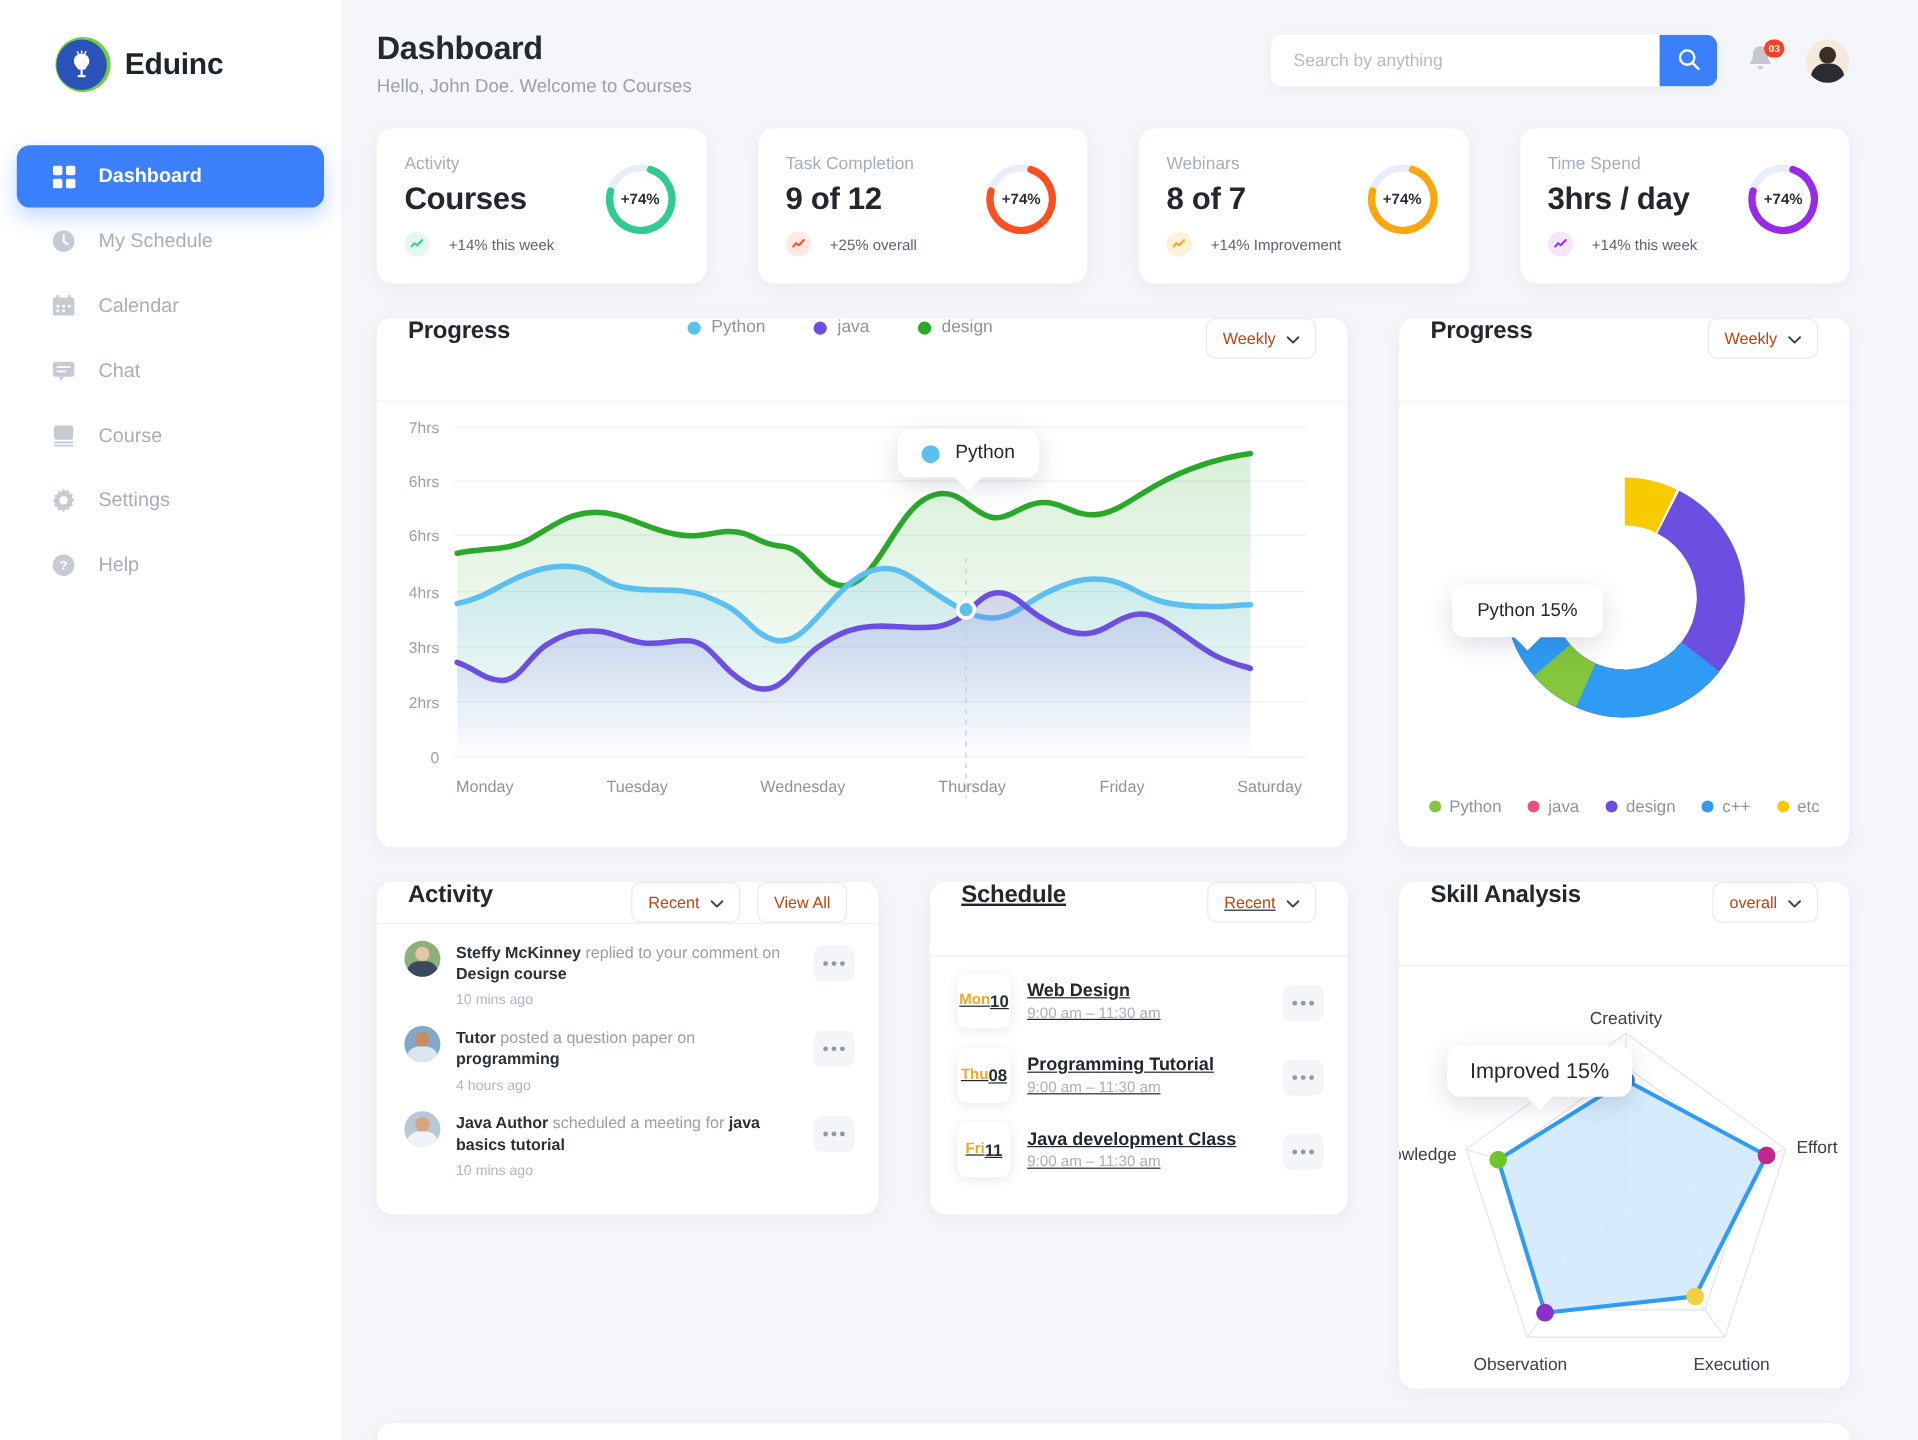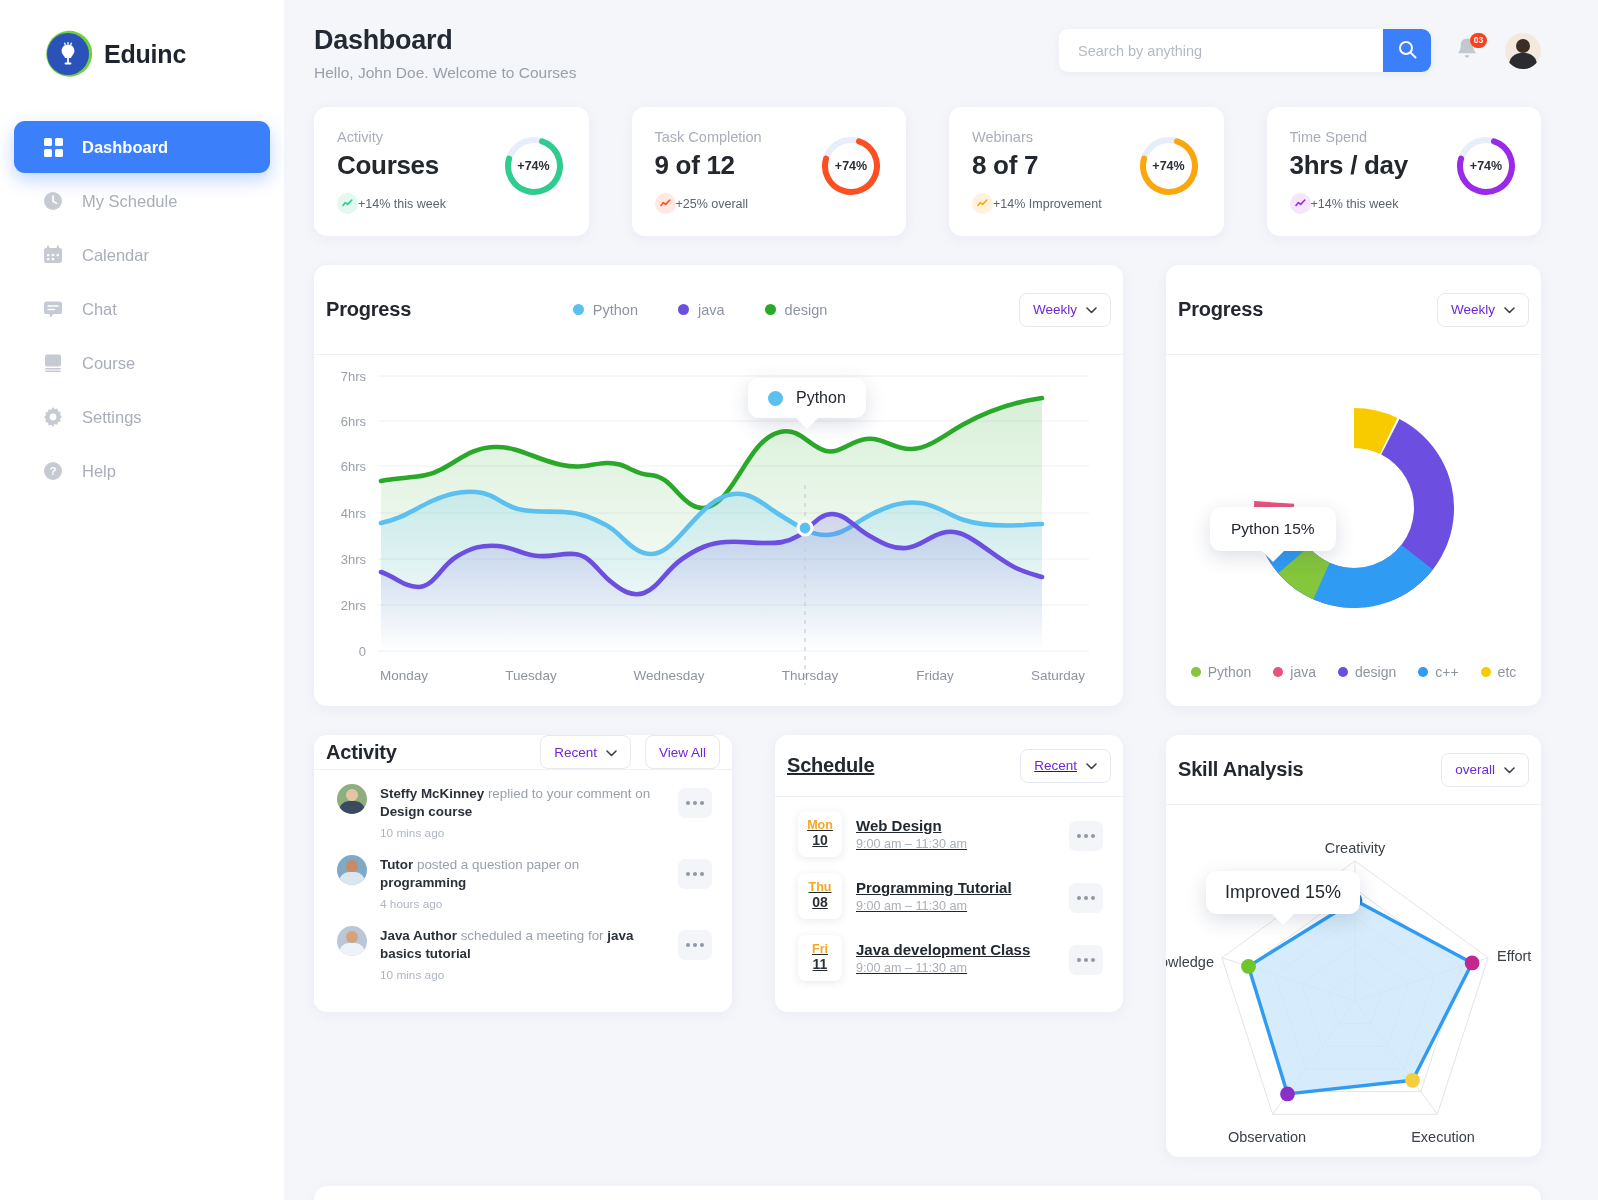--- a/index.html
+++ b/index.html
@@ -82,44 +82,44 @@
   
   .stats { display: flex; gap: 43px; margin-top: 25px; }
   .stat-card {
     flex: 1; background: #fff; border-radius: 13px; height: 129px;
     padding: 22px 24px 0 23px; display: flex; align-items: flex-start;
     box-shadow: 0 3px 14px rgba(30,45,90,.05);
   }
   .stat-left { flex: 1; }
   .stat-label { font-size: 14.5px; color: #a8aeb9; }
   .stat-value { font-size: 26px; font-weight: 700; color: #23282f; margin-top: 5px; letter-spacing:-.3px; }
-  .stat-delta { display: flex; align-items: center; gap: 0; margin-top: 12px; font-size: 12.5px; color: #5d646f; }
+  .stat-delta { display: flex; align-items: center; gap: 16px; margin-top: 12px; font-size: 12.5px; color: #5d646f; }
   .stat-delta .dot {
     width: 21px; height: 21px; border-radius: 50%; display: flex;
     align-items: center; justify-content: center; flex: 0 0 21px;
   }
   .ring { position: relative; width: 62px; height: 62px; flex: 0 0 62px; margin-top: 6px; }
   .ring .pct {
     position: absolute; inset: 0; display: flex; align-items: center; justify-content: center;
     font-size: 12.5px; font-weight: 700; color: #2a2f37;
   }
 
   
   .row { display: flex; gap: 43px; margin-top: 29px; }
   .panel { background: #fff; border-radius: 13px; box-shadow: 0 3px 14px rgba(30,45,90,.05); }
   .panel-head {
-    display: flex; align-items: center; padding: 0 12px; height: 90px;
+    display: flex; align-items: flex-start; padding: 0 26px; height: 70px;
     border-bottom: 1px solid #eef1f6;
   }
   .panel-title { font-size: 20px; font-weight: 700; color: #23282f; letter-spacing:-.2px; }
   .panel-actions { margin-left: auto; display: flex; align-items: center; gap: 14px; }
   .chip {
     height: 34px; border: 1px solid #e6e9f0; border-radius: 8px; background: #fff;
     display: flex; align-items: center; gap: 9px; padding: 0 13px;
-    font-size: 13.5px; color: #6d28d9; cursor: pointer; font-family: inherit; white-space: nowrap;
+    font-size: 13.5px; color: #c2410c; cursor: pointer; font-family: inherit; white-space: nowrap;
   }
   .legend { display: flex; gap: 40px; margin-left: auto; margin-right: 30px; }
   .legend-item { display: flex; align-items: center; gap: 9px; font-size: 14.5px; color: #8e949f; }
   .legend-dot { width: 11px; height: 11px; border-radius: 50%; flex: 0 0 11px; }
 
   
   .chart-panel { flex: 0 0 809px; height: 441px; }
   .line-wrap { position: relative; height: 370px; }
   .tooltip {
     position: absolute; background: #fff; border-radius: 11px;
@@ -156,21 +156,21 @@
   .dots-btn {
     width: 34px; height: 30px; border-radius: 7px; background: #f3f5f9; cursor: pointer;
     display: flex; align-items: center; justify-content: center; gap: 3px; flex: 0 0 34px; margin-top: 4px;
   }
   .dots-btn i { width: 4px; height: 4px; border-radius: 50%; background: #9098a6; display:block; }
 
   .sch-row { display: flex; align-items: center; gap: 14px; margin-bottom: 16px; }
   .sch-date {
     width: 44px; height: 46px; border-radius: 8px; background: #fff; flex: 0 0 44px;
     box-shadow: 0 2px 9px rgba(40,55,100,.10);
-    display: flex; flex-direction: column; align-items: center; justify-content: center;
+    display: flex; flex-direction: row; align-items: center; justify-content: center;
   }
   .sch-dow { font-size: 12.5px; color: #f5a623; font-weight: 700; line-height: 1.1; }
   .sch-dnum { font-size: 14px; color: #2b313a; font-weight: 700; line-height: 1.2; }
   .sch-info { flex: 1; }
   .sch-name { font-size: 15px; font-weight: 700; color: #22282f; }
   .sch-time { font-size: 12.6px; color: #a9afb9; margin-top: 3px; }
 
   .skill-body { flex: 1; position: relative; }
 
   

